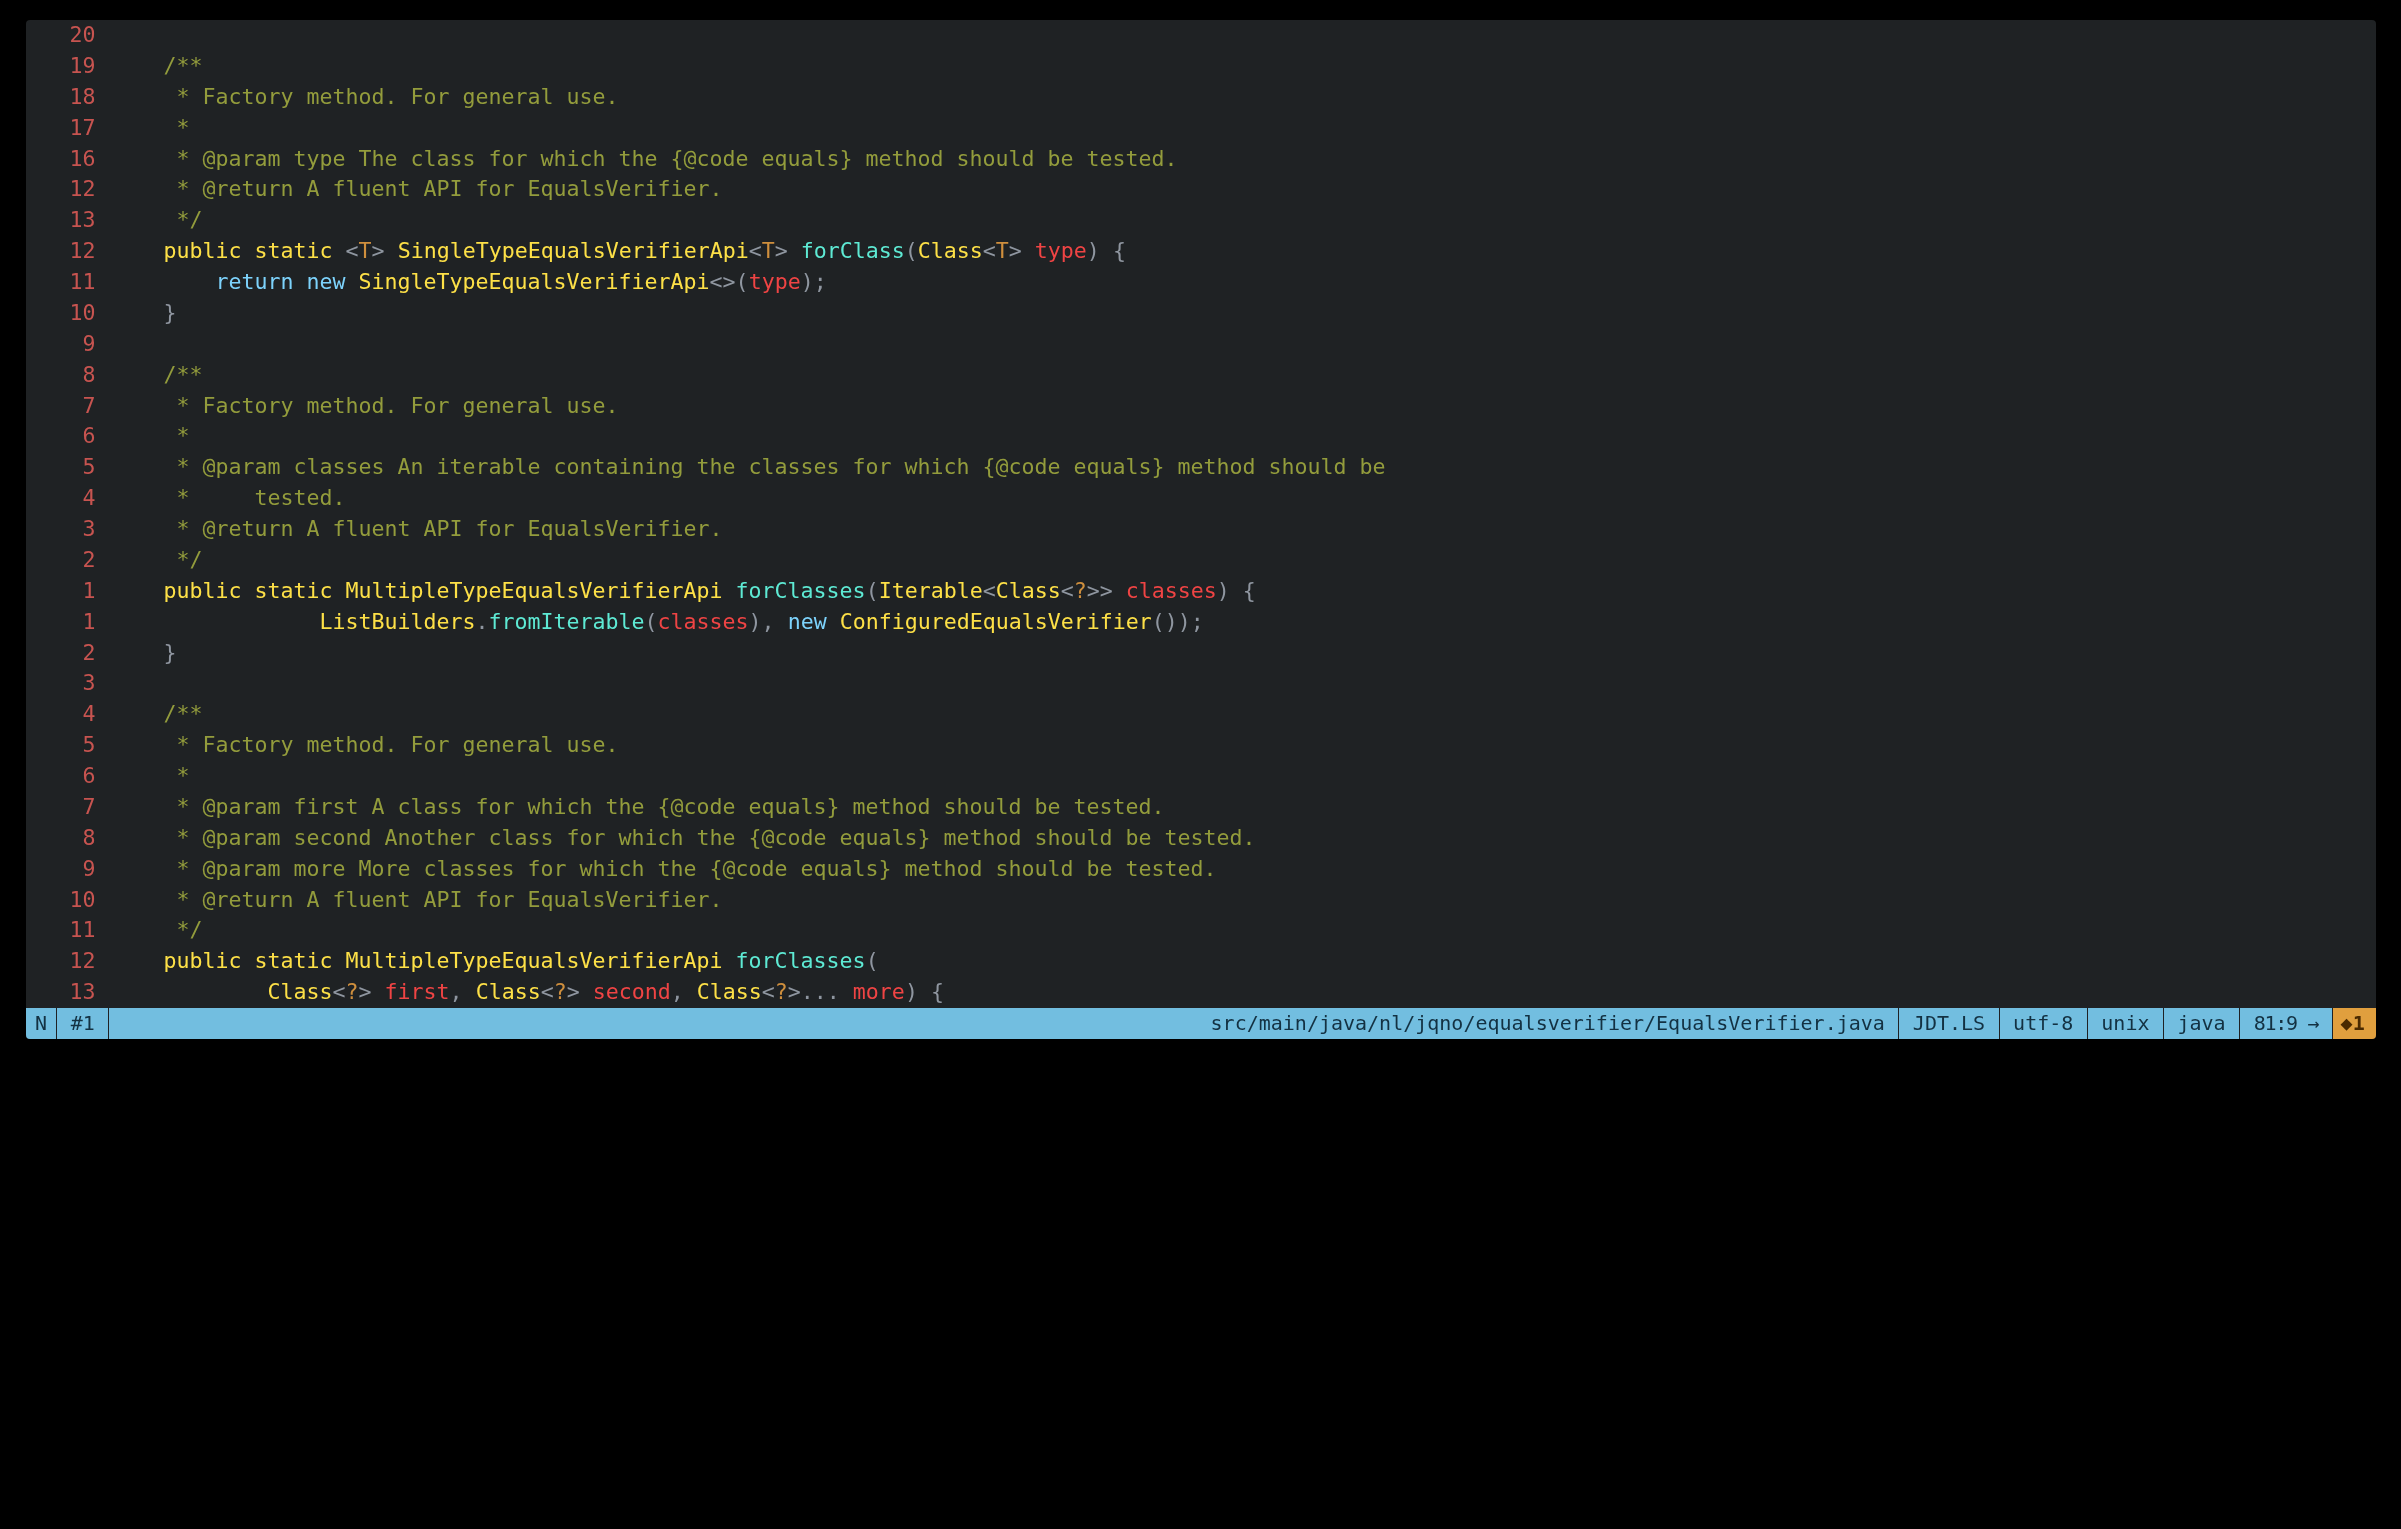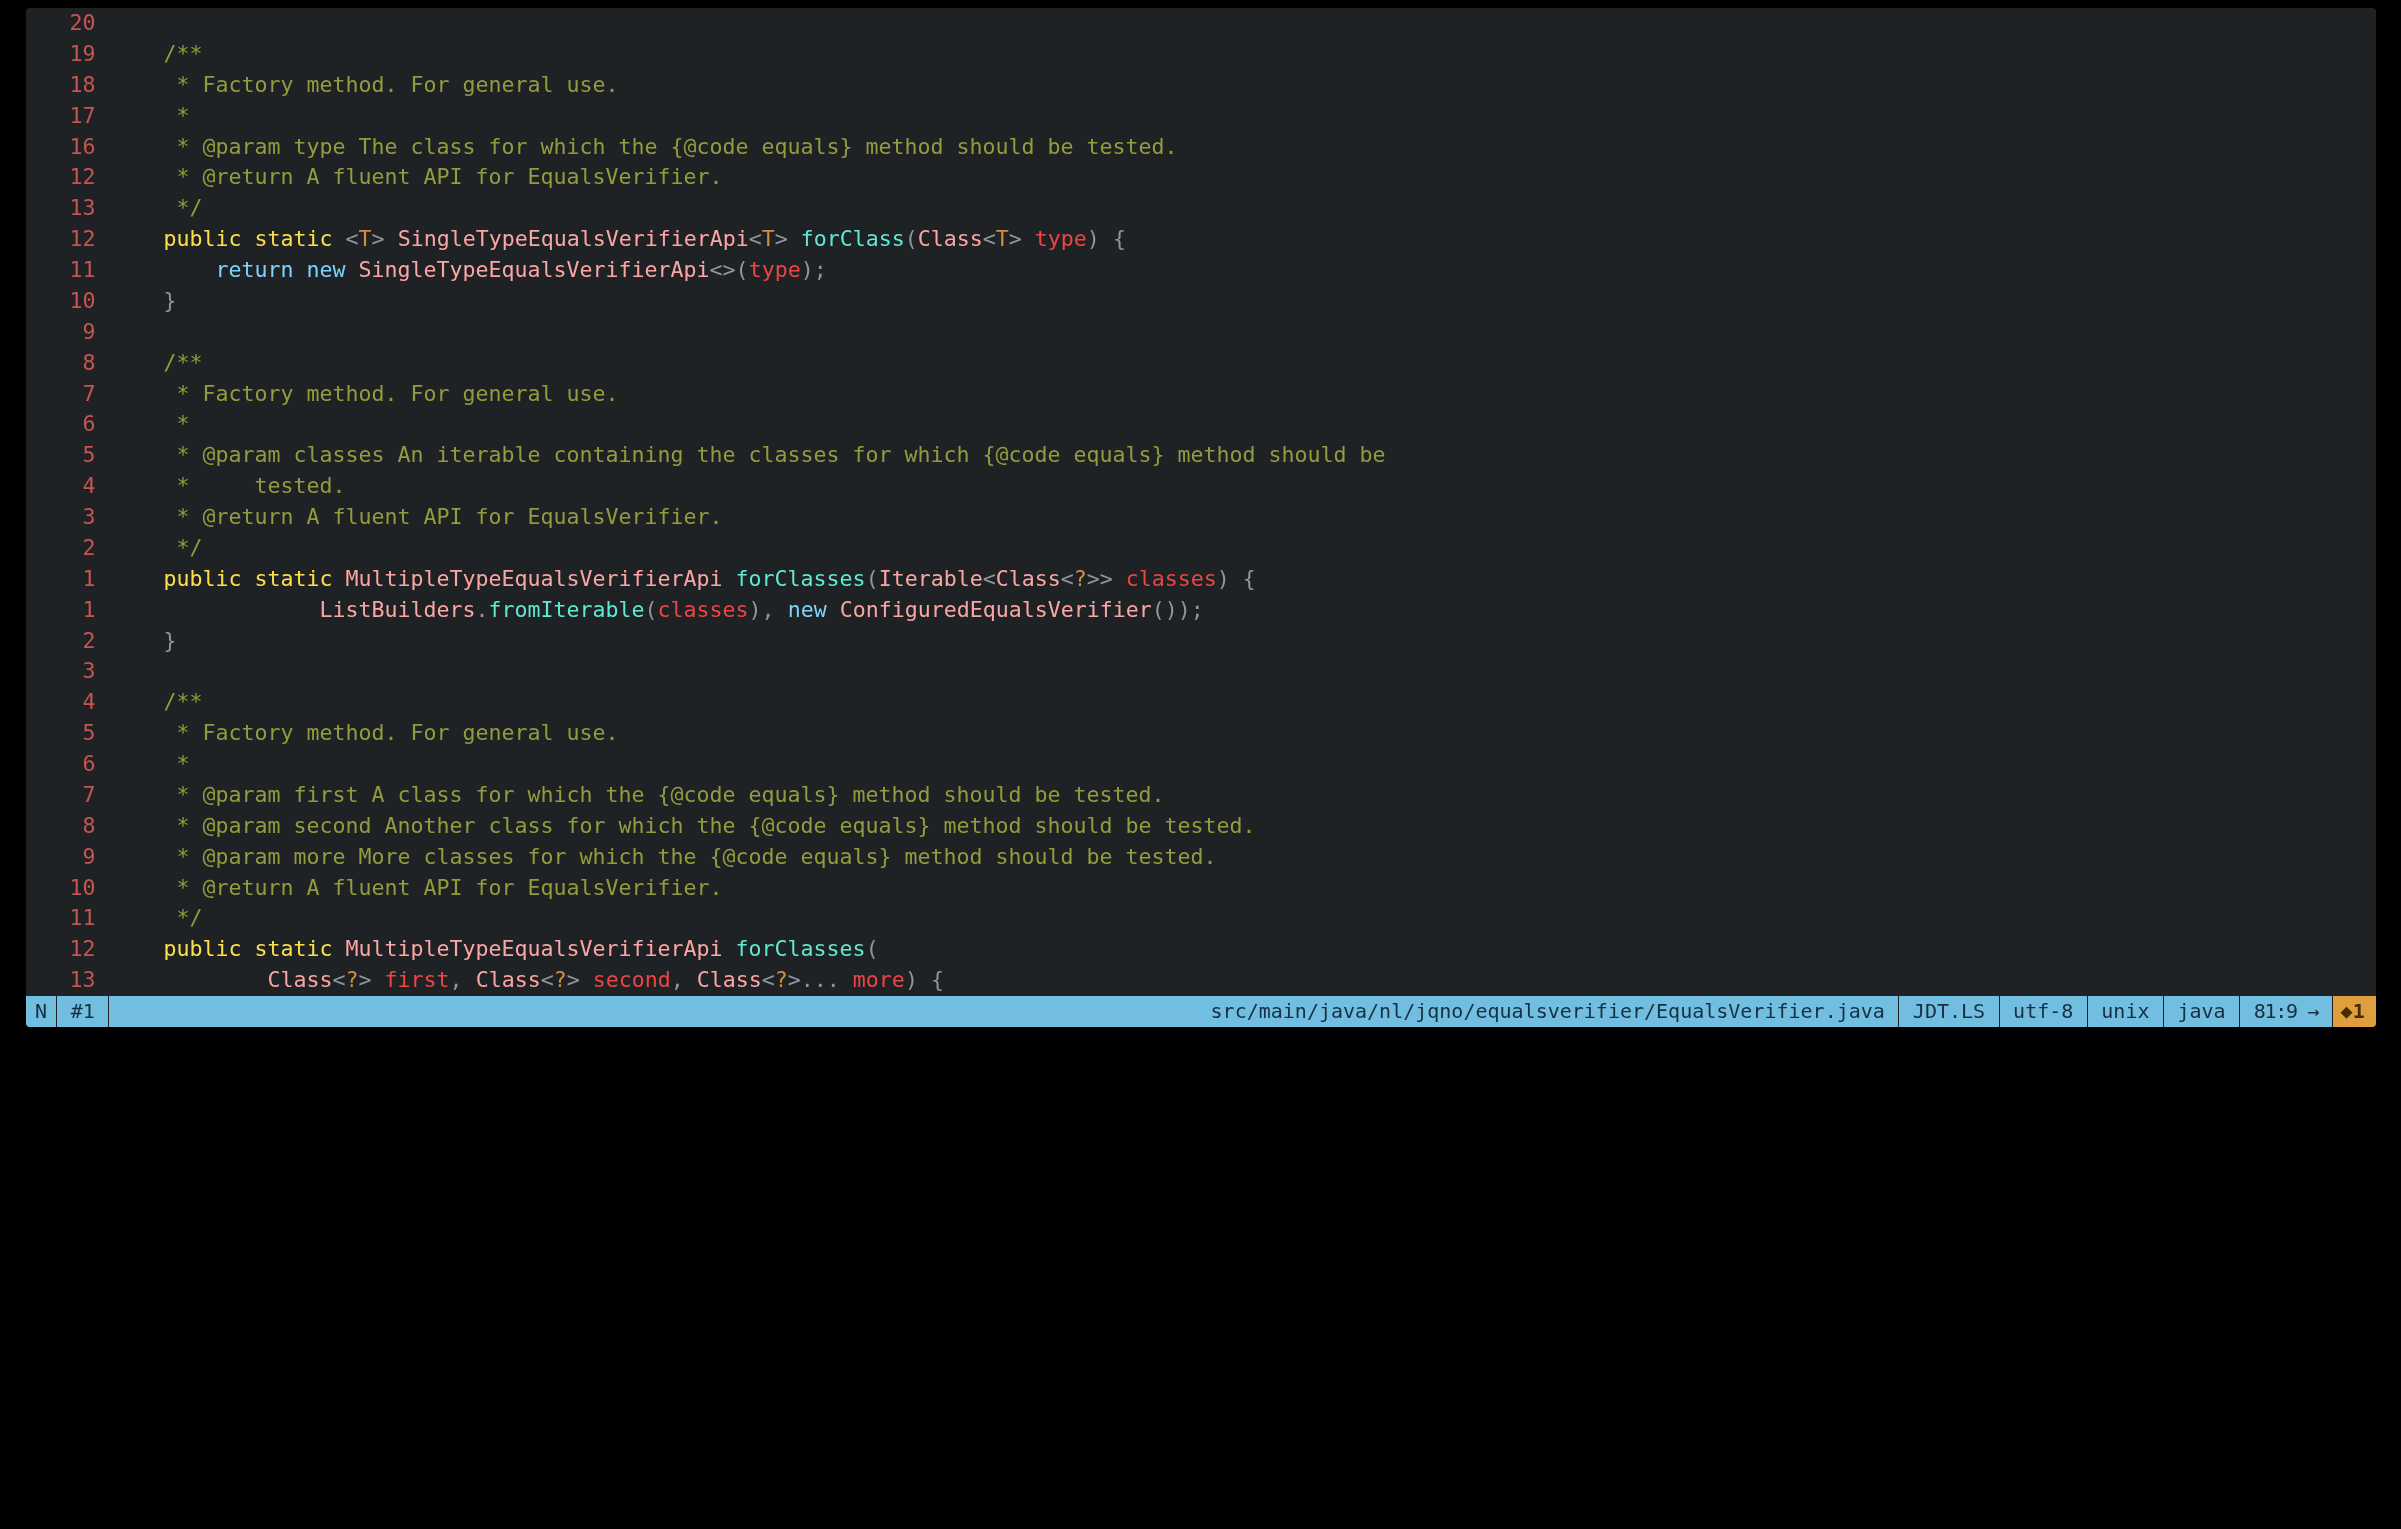--- a/index.html
+++ b/index.html
@@ -6,21 +6,21 @@
   html, body { width: 100%; height: 100%; background: #000; }
   body {
     font-family: "Menlo", "Consolas", "DejaVu Sans Mono", monospace;
     font-size: 21.6px;
     line-height: 1.43;
     padding: 8px 0 81px 0;
   }
   .editor {
     background: #1f2224;
     width: 2350px;
-    margin: 0 auto;
+    margin: 12px auto;
     border-radius: 4px;
     overflow: hidden;
   }
   .lines { padding-top: 0; }
   .line {
     display: flex;
     white-space: pre;
   }
   .line.current { background: #2a2d2f; }
   .gutter {
@@ -29,21 +29,21 @@
     padding-right: 16px;
     color: #c75450;
     flex: 0 0 86px;
     user-select: none;
     font-weight: 500;
   }
   .gutter.abs { color: #c75450; font-weight: 700; }
   .code { flex: 1 1 auto; color: #b8bcbf; }
   .c-comment { color: #939c3c; }
   .c-kw      { color: #fde047; }
-  .c-type    { color: #fca5a5; }
+  .c-type    { color: #fde047; }
   .c-generic { color: #cf8f3d; }
   .c-ident   { color: #ef4444; }
   .c-fn      { color: #5eead4; }
   .c-punc    { color: #8f96a0; }
   .c-new     { color: #7dd3fc; }
 
   .statusbar {
     display: flex;
     height: 31px;
     font-size: 20px;

